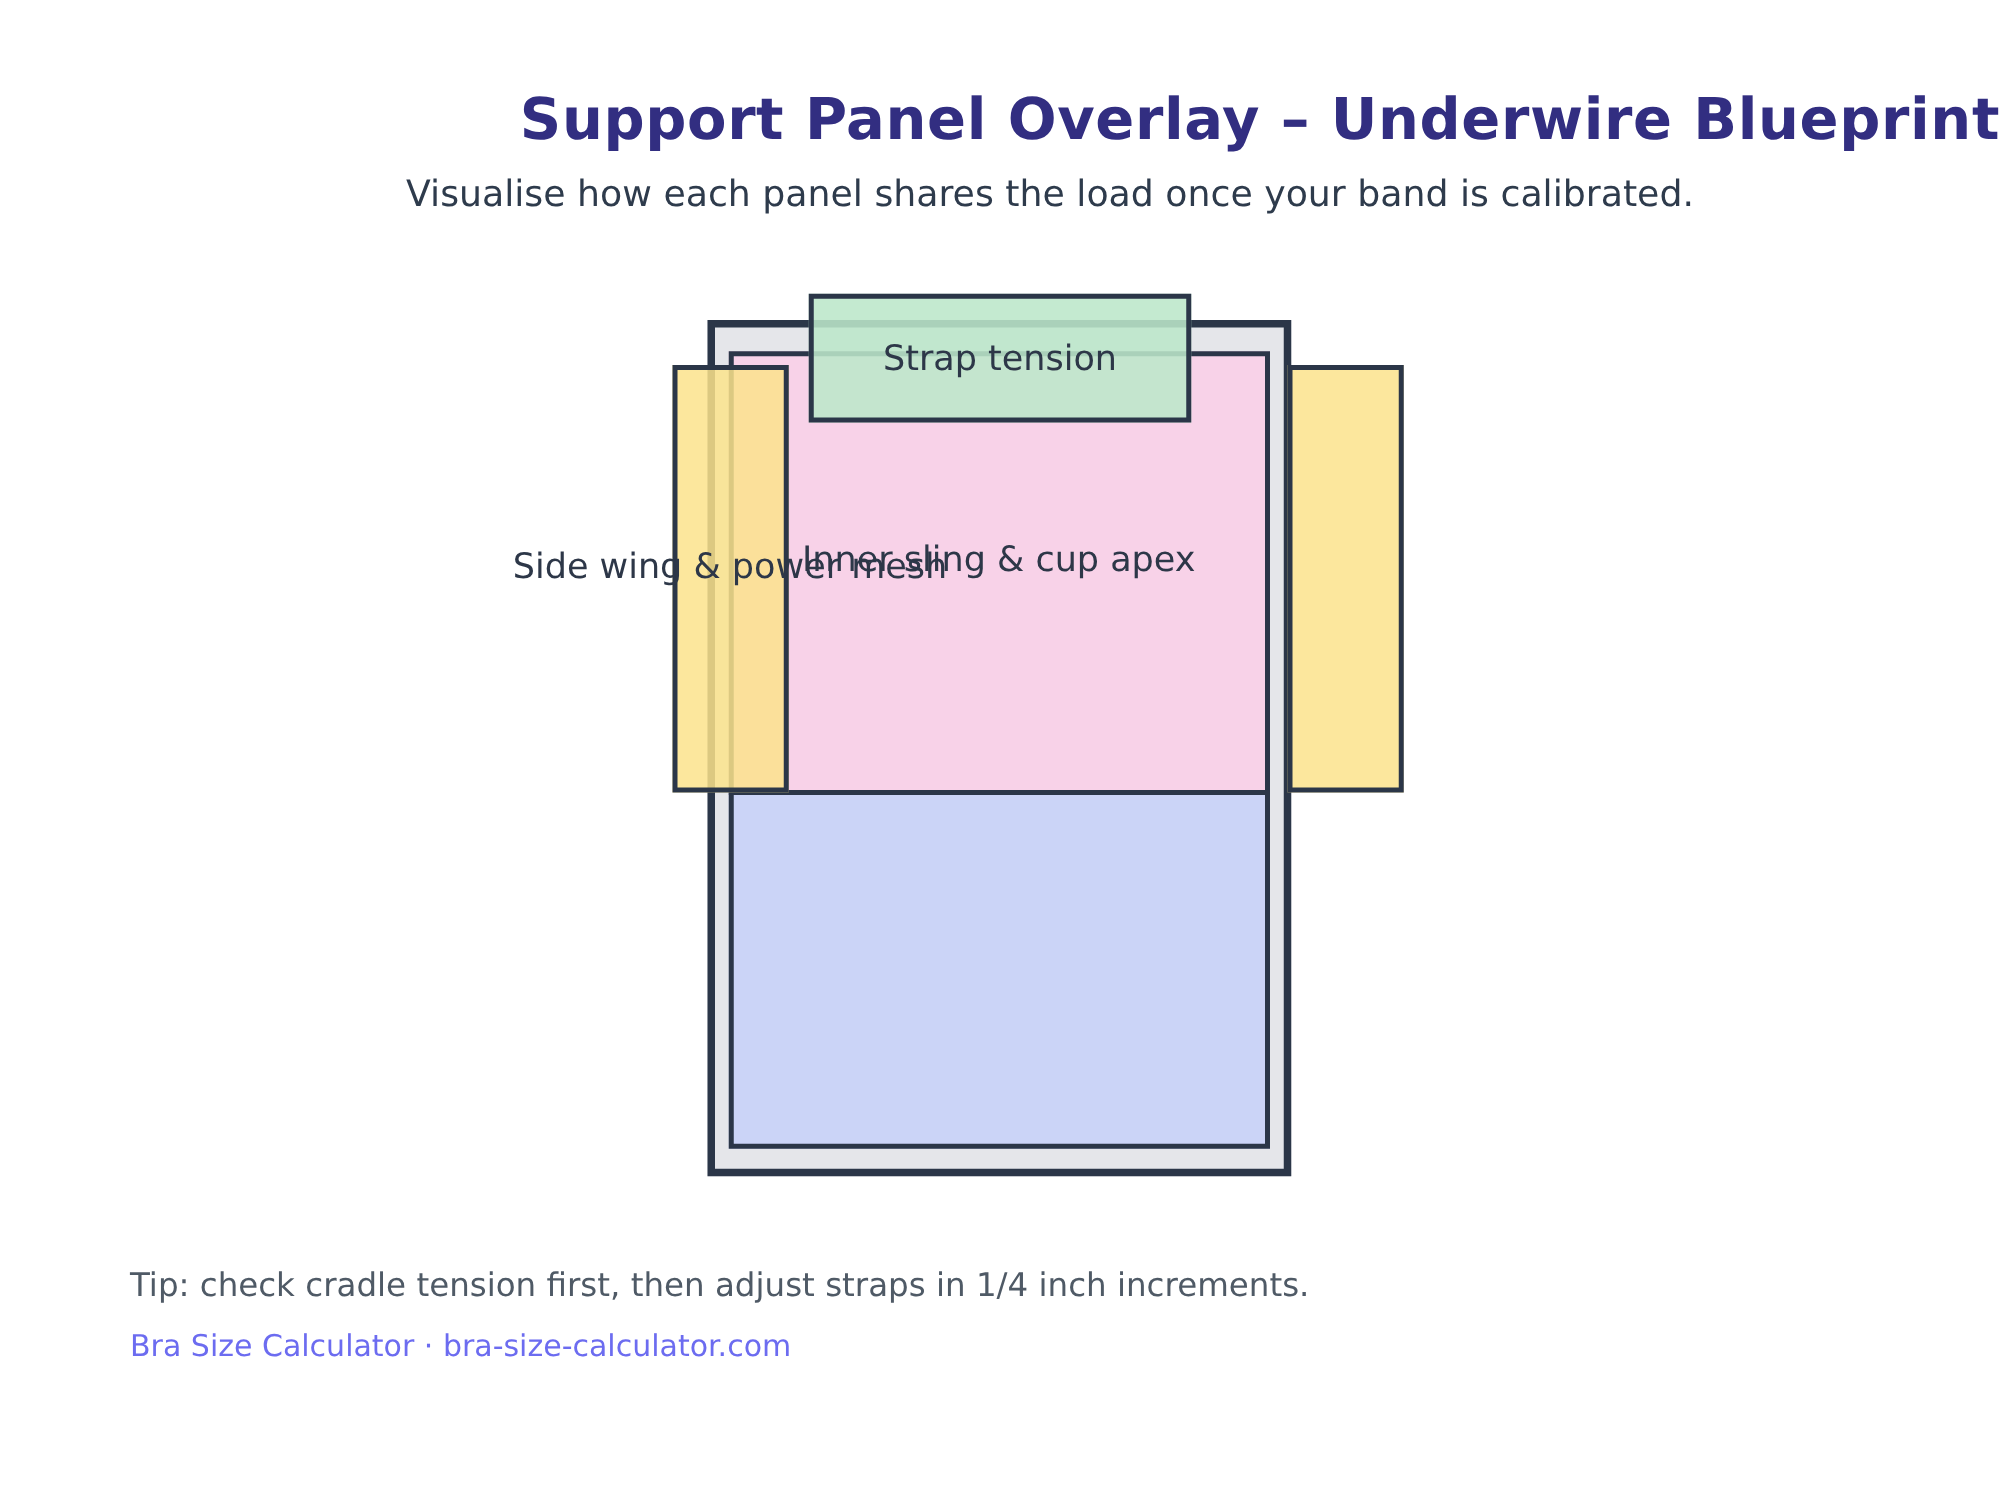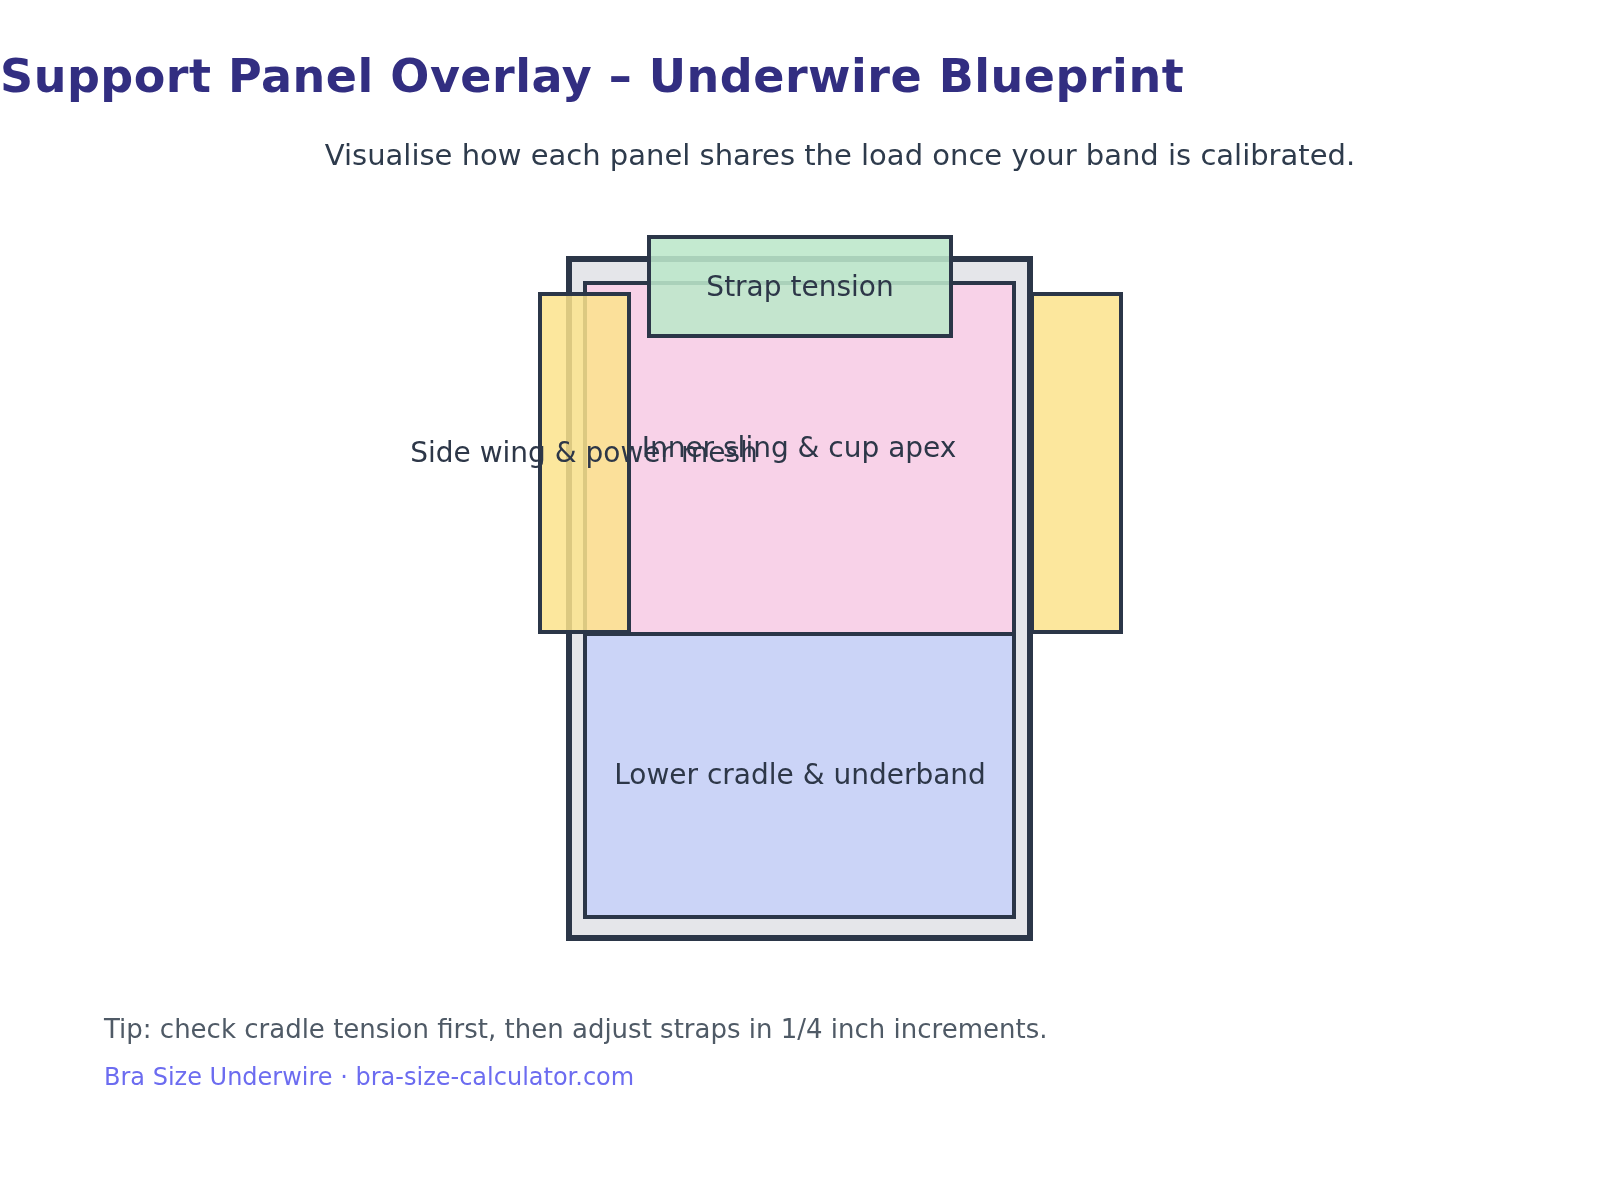--- a/index.html
+++ b/index.html
@@ -12,22 +12,22 @@
     width: 1600px;
     height: 1200px;
     background: #ffffff;
     overflow: hidden;
     font-family: "DejaVu Sans", "Liberation Sans", sans-serif;
   }
   .abs { position: absolute; }
 
   
   .title {
-    left: 0; top: 53px; width: 1600px;
-    text-align: left;
+    left: 0; top: 72px; width: 1600px;
+    text-align: right;
     font-size: 46px;
     font-weight: bold;
     line-height: 1;
     color: #322e81;
     letter-spacing: 0.5px;
   }
   .subtitle {
     left: 0; top: 141px; width: 1600px;
     text-align: center;
     font-size: 29px;
@@ -100,21 +100,20 @@
   <div class="abs panel wing-left" style="background-color: rgba(251, 227, 140, 0.85);"></div>
 
   <div class="abs panel wing-right" style="background-color: rgba(251, 227, 140, 0.85);"></div>
 
   <div class="abs panel strap" style="background-color: rgba(188, 231, 201, 0.88);"></div>
 
   <div class="abs label label-side">Side wing &amp; power mesh</div>
 
   <div class="abs label label-inner">Inner sling &amp; cup apex</div>
 
-  <div class="abs label label-lower">Lower cradle &amp; underband</div>
 
   <div class="abs label label-strap">Strap tension</div>
 
   <div class="abs tip">Tip: check cradle tension first, then adjust straps in 1/4 inch increments.</div>
 
-  <a class="abs attribution">Bra Size Underwire · bra-size-calculator.com</a>
+  <a class="abs attribution">Bra Size Calculator · bra-size-calculator.com</a>
 
 </div>
 
 </body></html>

